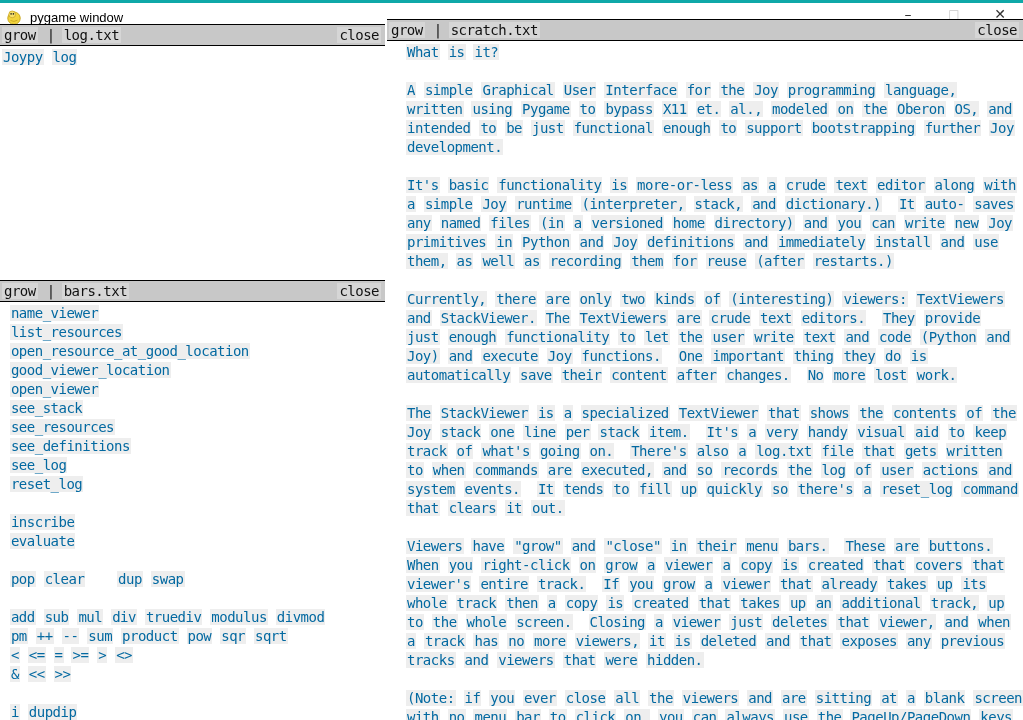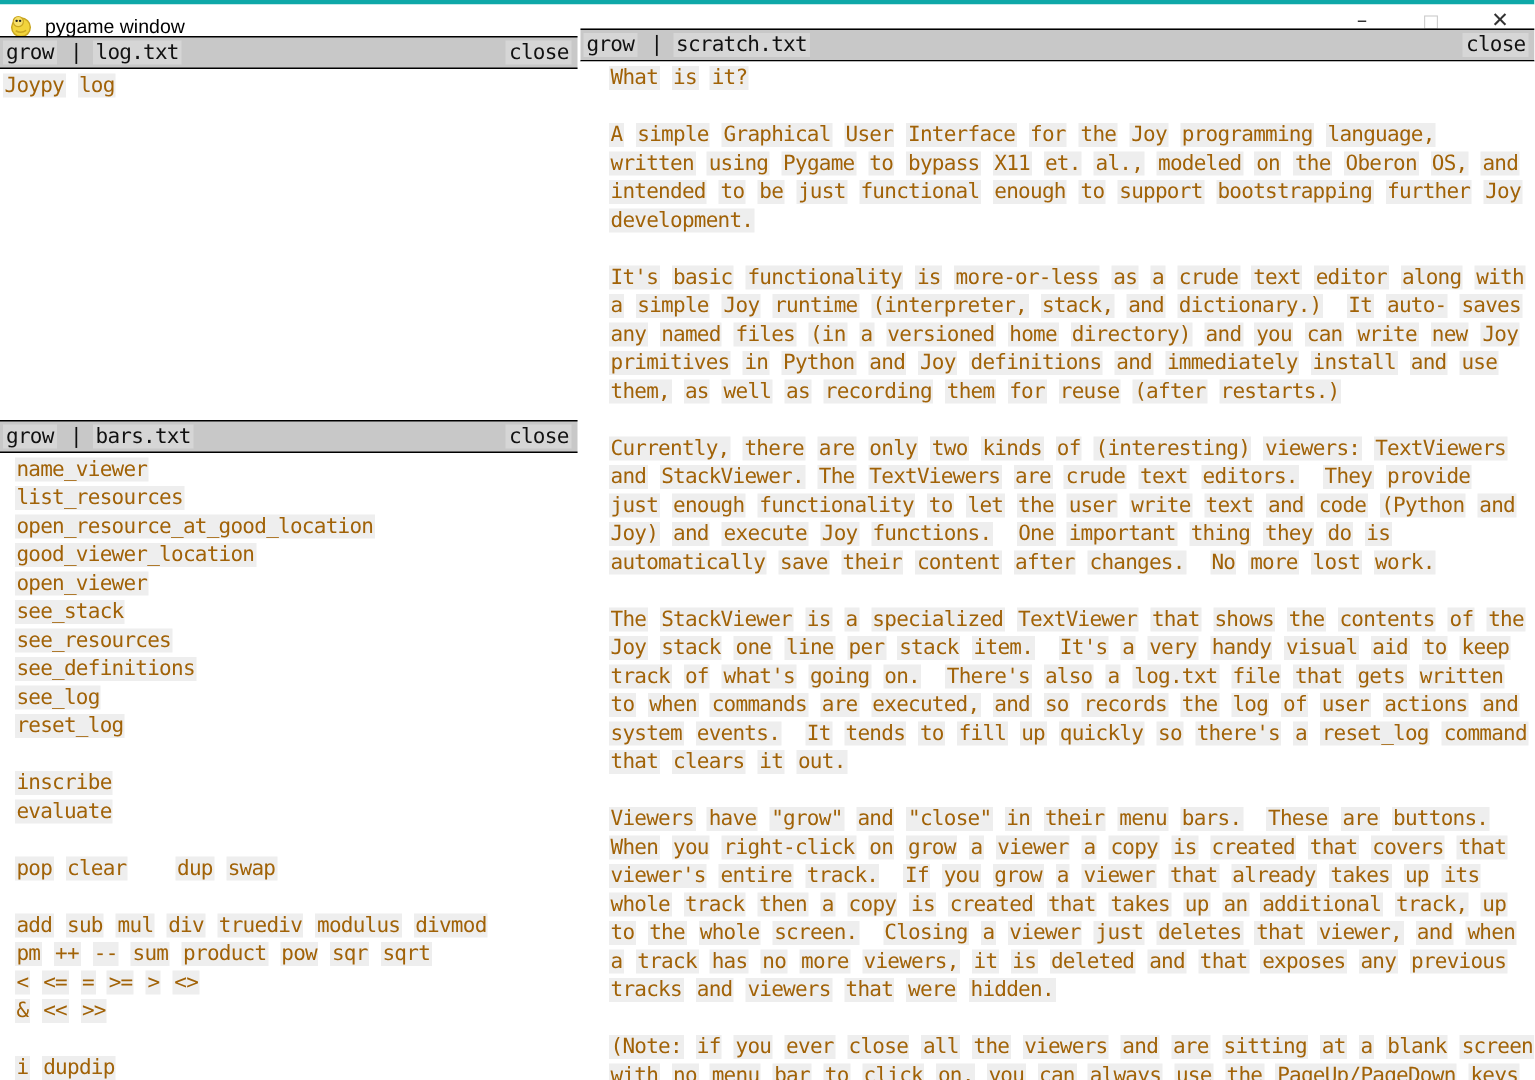--- a/index.html
+++ b/index.html
@@ -39,21 +39,21 @@
   }
   .menubar .mw { background:#d6d6d6; padding:0 2px; }
   .menubar .grow { margin-left:2px; }
   .menubar .sep { margin-left:9px; background:transparent; }
   .menubar .fname { margin-left:7px; }
   .menubar .close { margin-left:auto; margin-right:4px; }
   .vbody {
     background:#fff; overflow:hidden;
     padding:2px 0 0 2px;
     font-size:14px; letter-spacing:-0.5px; line-height:19px;
-    white-space:pre; color:#a16207;
+    white-space:pre; color:#0369a1;
   }
   .vbody .line { height:19px; }
   .vbody .w { background:#eeeeee; padding:0 1px; }
   #log-body { height:234px; flex:0 0 auto; }
   #menu-body { flex:1;border-radius:17px; }
   #scratch-body { flex:1;padding-left:19px; }
 </style>
 </head>
 <body>
 

